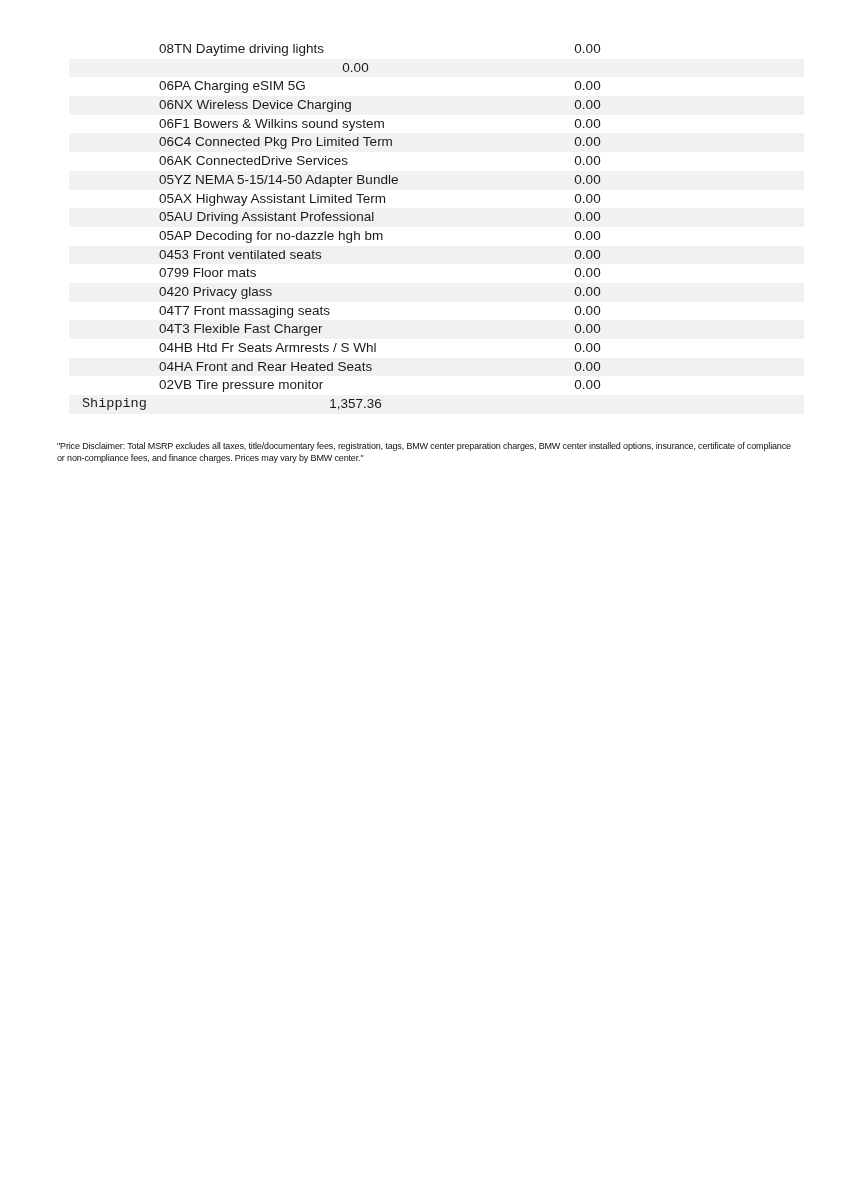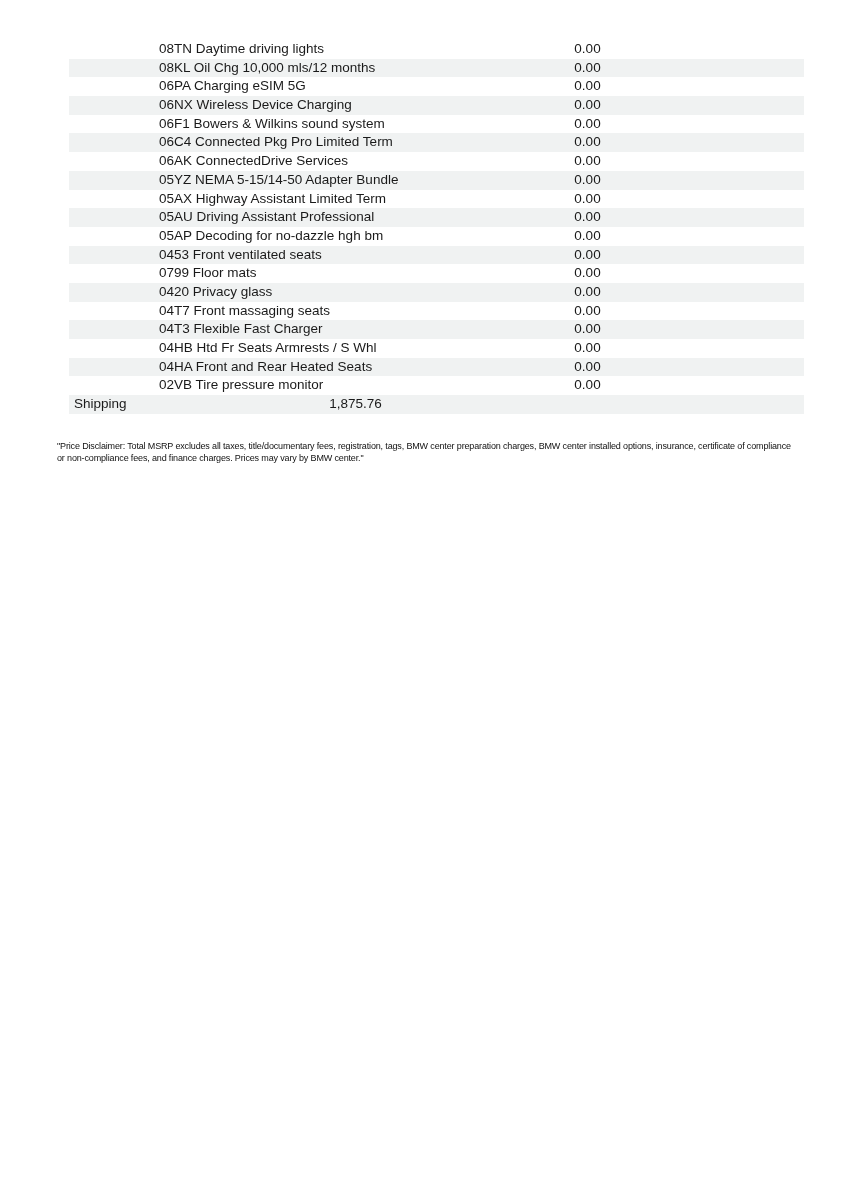--- a/index.html
+++ b/index.html
@@ -28,21 +28,21 @@
     grid-template-columns: 90px 393px 71px 1fr;
     height: 18.7px;
     align-items: center;
     font-size: 13.5px;
     line-height: 18.7px;
     color: var(--text-color, #1a1a1a);
     white-space: nowrap;
   }
   .row.striped { background: var(--stripe-color, #f0f2f2); }
   .cell { overflow: hidden; }
-  .cell.group { padding-left: 5px; }
+  .cell.group { padding-left: 13px; font-family: Liberation Mono, monospace; }
   .cell.amount { text-align: center; }
   .disclaimer {
     position: absolute;
     left: 57px;
     top: 441px;
     width: 740px;
     font-size: 9px;
     line-height: 11.5px;
     letter-spacing: -0.15px;
     color: #111111;
@@ -54,21 +54,20 @@
 <div class="page">
   <div class="options-table" id="options-table">
       <div class="row">
         <div class="cell group"></div>
         <div class="cell desc">08TN Daytime driving lights</div>
         <div class="cell amount">0.00</div>
         <div class="cell filler"></div>
       </div>
       <div class="row striped">
         <div class="cell group"></div>
-        <div class="cell desc">08KL Oil Chg 10,000 mls/12 months</div>
         <div class="cell amount">0.00</div>
         <div class="cell filler"></div>
       </div>
       <div class="row">
         <div class="cell group"></div>
         <div class="cell desc">06PA Charging eSIM 5G</div>
         <div class="cell amount">0.00</div>
         <div class="cell filler"></div>
       </div>
       <div class="row striped">
@@ -162,18 +161,18 @@
         <div class="cell filler"></div>
       </div>
       <div class="row">
         <div class="cell group"></div>
         <div class="cell desc">02VB Tire pressure monitor</div>
         <div class="cell amount">0.00</div>
         <div class="cell filler"></div>
       </div>
       <div class="row striped">
         <div class="cell group">Shipping</div>
-        <div class="cell amount">1,875.76</div>
+        <div class="cell amount">1,357.36</div>
         <div class="cell filler"></div>
       </div>
     </div>
   <div class="disclaimer">"Price Disclaimer: Total MSRP excludes all taxes, title/documentary fees, registration, tags, BMW center preparation charges, BMW center installed options, insurance, certificate of compliance or non-compliance fees, and finance charges. Prices may vary by BMW center."</div>
 </div>
 
 </body></html>

